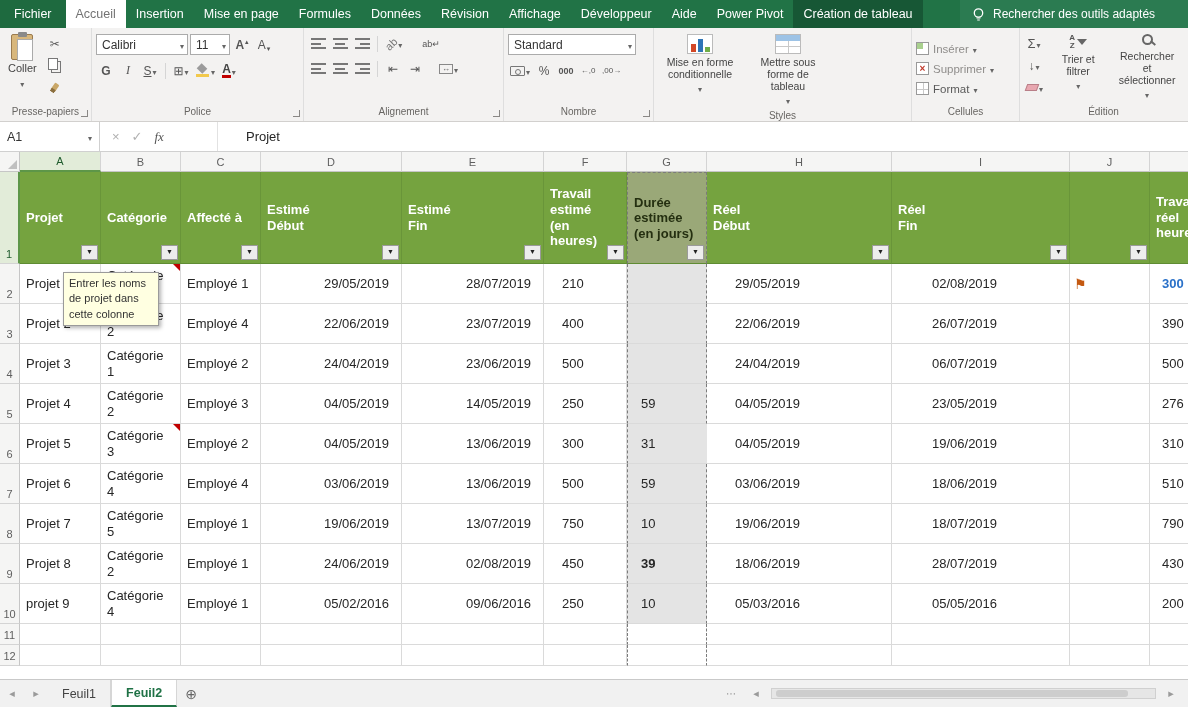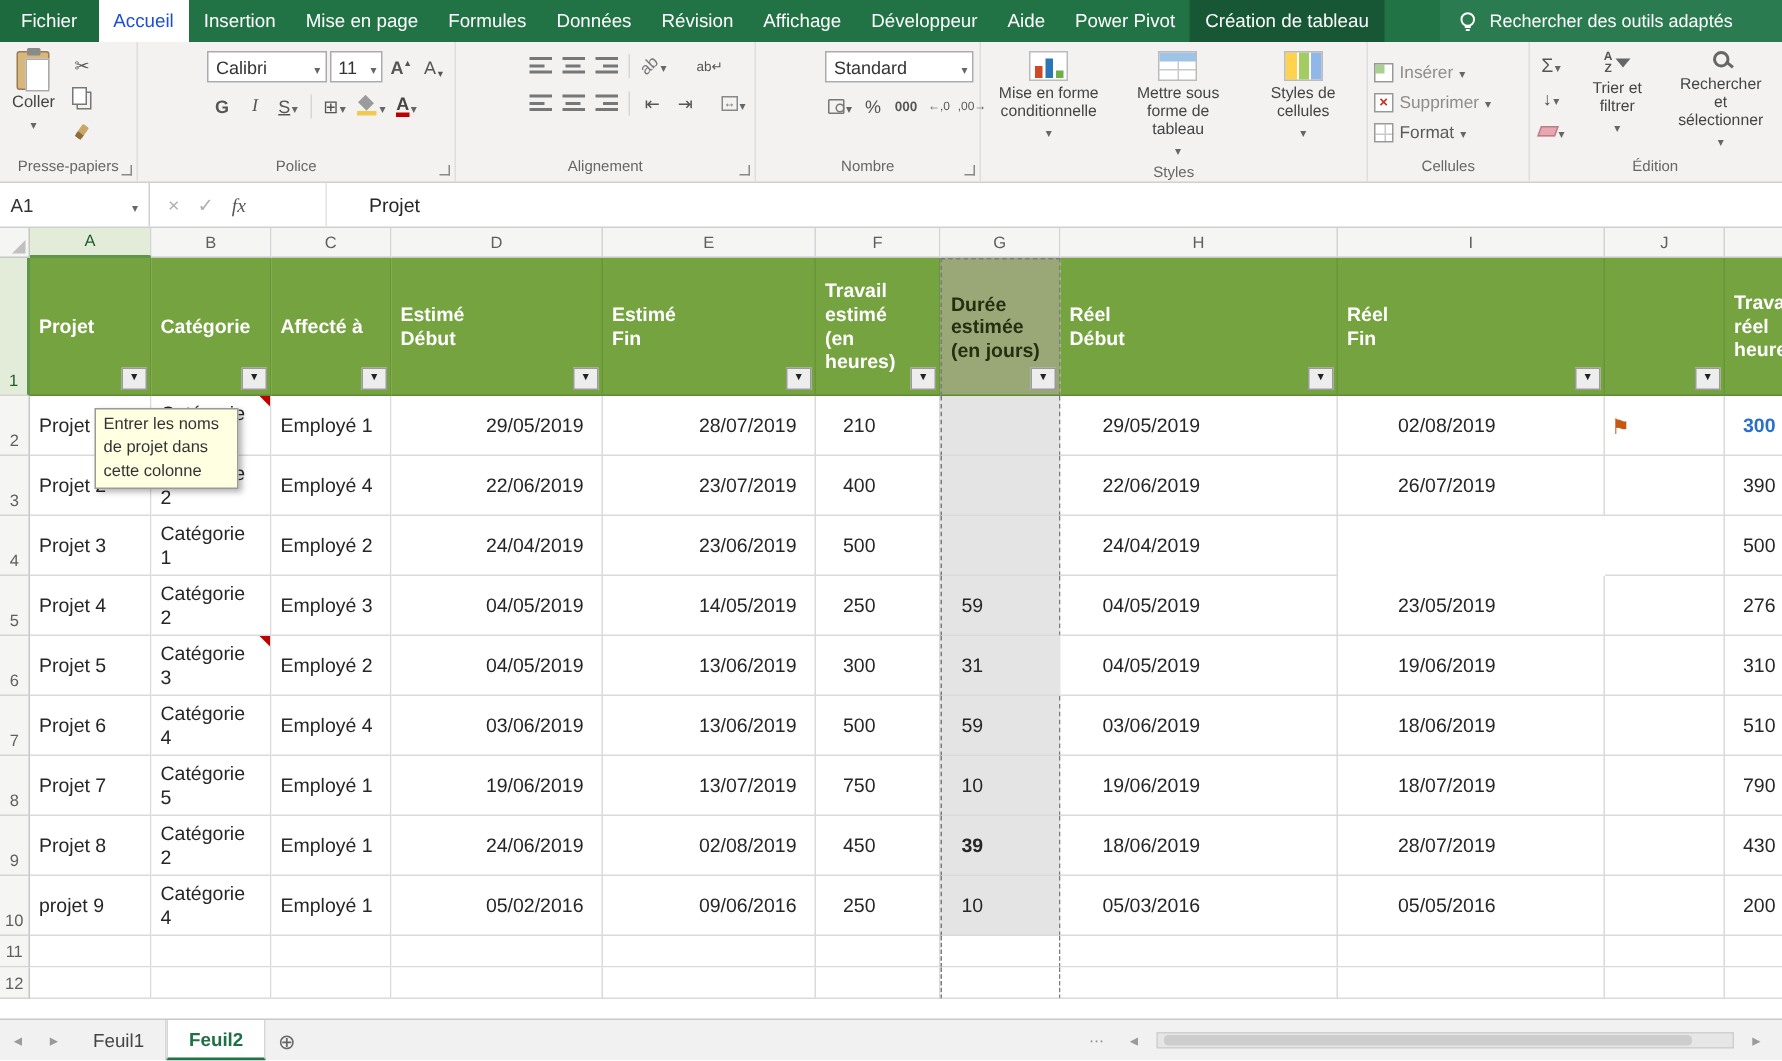--- a/index.html
+++ b/index.html
@@ -3,32 +3,32 @@
 <meta charset="utf-8">
 <style>
   *{margin:0;padding:0;box-sizing:border-box;}
   html,body{width:1188px;height:707px;overflow:hidden;}
   body{font-family:"Liberation Sans",sans-serif;background:#fff;position:relative;font-size:13px;color:#262626;}
 
   
   .tabbar{position:absolute;top:0;left:0;width:1188px;height:28px;background:#217346;display:flex;align-items:stretch;color:#fff;}
   .rtab{display:flex;align-items:center;padding:0 10px;font-size:12.5px;white-space:nowrap;}
   .rtab.t-file{background:#1e6a3f;padding:0 14px;}
-  .rtab.t-active{background:#fff;color:#1d4ed8;}
+  .rtab.t-active{background:#fff;color:#737373;}
   .rtab.t-contextual{background:#175735;}
   .ribbon-search{margin-left:auto;display:flex;align-items:center;gap:8px;background:#2b7b51;padding:0 28px 0 12px;font-size:12px;min-width:228px;}
 
   
   .ribbon{position:absolute;top:28px;left:0;width:1188px;height:94px;background:#f3f2f1;border-bottom:1px solid #d2d0ce;display:flex;}
   .rgroup{position:relative;border-right:1px solid #dedede;display:flex;flex-direction:column;padding:4px 4px 0;flex:0 0 auto;}
   .rg-body{flex:1;display:flex;gap:4px;}
   .rg-label{height:16px;font-size:10px;color:#686663;text-align:center;line-height:14px;}
   .launcher{position:absolute;right:3px;bottom:4px;width:7px;height:7px;border-right:1px solid #8a8886;border-bottom:1px solid #8a8886;}
   .col{display:flex;flex-direction:column;}
-  .rrow{display:flex;align-items:center;gap:2px;margin-top:2px;margin-left:42px;}
+  .rrow{display:flex;align-items:center;gap:2px;margin-top:2px;}
   .bigbtn{display:flex;flex-direction:column;align-items:center;gap:2px;padding:2px 4px;font-size:11px;color:#444;line-height:1.15;text-align:center;}
   .sbtn{min-width:20px;height:19px;display:inline-flex;align-items:center;justify-content:center;color:#555;font-size:12px;padding:0 2px;gap:1px;}
   .combo{height:21px;background:#fff;border:1px solid #ababab;display:inline-flex;align-items:center;justify-content:space-between;font-size:12px;padding:0 3px 0 5px;color:#333;gap:3px;}
   .caret::after{content:"▾";font-size:8px;color:#666;}
   .minicol{display:flex;flex-direction:column;gap:3px;align-items:flex-start;margin-top:2px;}
   .vdiv{width:1px;height:16px;background:#d5d5d5;margin:0 3px;}
   .b{font-weight:bold;}
   .it{font-style:italic;font-family:"Liberation Serif",serif;}
   .un{text-decoration:underline;}
   .rot{display:inline-block;transform:rotate(-45deg);font-size:11px;color:#777;}
@@ -273,25 +273,20 @@
   <div class="rgroup" style="width:258px">
     <div class="rg-body">
       <div class="bigbtn" style="width:84px">
         <span class="ic-cf"></span>
         <span style="font-size:10.5px">Mise en forme conditionnelle</span>
         <span class="caret"></span>
       </div>
       <div class="bigbtn" style="width:84px">
         <span class="ic-ft"></span>
         <span style="font-size:10.5px">Mettre sous forme de tableau</span>
-        <span class="caret"></span>
-      </div>
-      <div class="bigbtn" style="width:78px">
-        <span class="ic-cs"></span>
-        <span style="font-size:10.5px">Styles de cellules</span>
         <span class="caret"></span>
       </div>
     </div>
     <div class="rg-label">Styles</div>
   </div>
 
   <div class="rgroup" style="width:108px">
     <div class="rg-body col" style="justify-content:center;gap:1px">
       <div class="cellrow graylbl">
           <span class="ic-ins"></span>
@@ -436,20 +431,21 @@
     <div class="cell pl4" style="left: 1070px; top: 152px; width: 80px; height: 40px;"></div>
     <div class="cell p12" style="left: 1150px; top: 152px; width: 120px; height: 40px;">390</div>
     <div class="cell a-l" style="left: 20px; top: 192px; width: 81px; height: 40px;">Projet 3</div>
     <div class="cell a-l bw" style="left: 101px; top: 192px; width: 80px; height: 40px;">Catégorie 1</div>
     <div class="cell a-l" style="left: 181px; top: 192px; width: 80px; height: 40px;">Employé 2</div>
     <div class="cell a-r" style="left: 261px; top: 192px; width: 141px; height: 40px;">24/04/2019</div>
     <div class="cell a-r" style="left: 402px; top: 192px; width: 142px; height: 40px;">23/06/2019</div>
     <div class="cell p18" style="left: 544px; top: 192px; width: 83px; height: 40px;">500</div>
     <div class="cell p13 gb gd" style="left: 627px; top: 192px; width: 80px; height: 40px;"></div>
     <div class="cell p28" style="left: 707px; top: 192px; width: 185px; height: 40px;">24/04/2019</div>
+    <div class="cell p40" style="left: 892px; top: 192px; width: 178px; height: 40px;">06/07/2019</div>
     <div class="cell pl4" style="left: 1070px; top: 192px; width: 80px; height: 40px;"></div>
     <div class="cell p12" style="left: 1150px; top: 192px; width: 120px; height: 40px;">500</div>
     <div class="cell a-l" style="left: 20px; top: 232px; width: 81px; height: 40px;">Projet 4</div>
     <div class="cell a-l bw" style="left: 101px; top: 232px; width: 80px; height: 40px;">Catégorie 2</div>
     <div class="cell a-l" style="left: 181px; top: 232px; width: 80px; height: 40px;">Employé 3</div>
     <div class="cell a-r" style="left: 261px; top: 232px; width: 141px; height: 40px;">04/05/2019</div>
     <div class="cell a-r" style="left: 402px; top: 232px; width: 142px; height: 40px; text-align: right;">14/05/2019</div>
     <div class="cell p18" style="left: 544px; top: 232px; width: 83px; height: 40px;">250</div>
     <div class="cell p13 gb gd" style="left: 627px; top: 232px; width: 80px; height: 40px;">59</div>
     <div class="cell p28" style="left: 707px; top: 232px; width: 185px; height: 40px;">04/05/2019</div>

